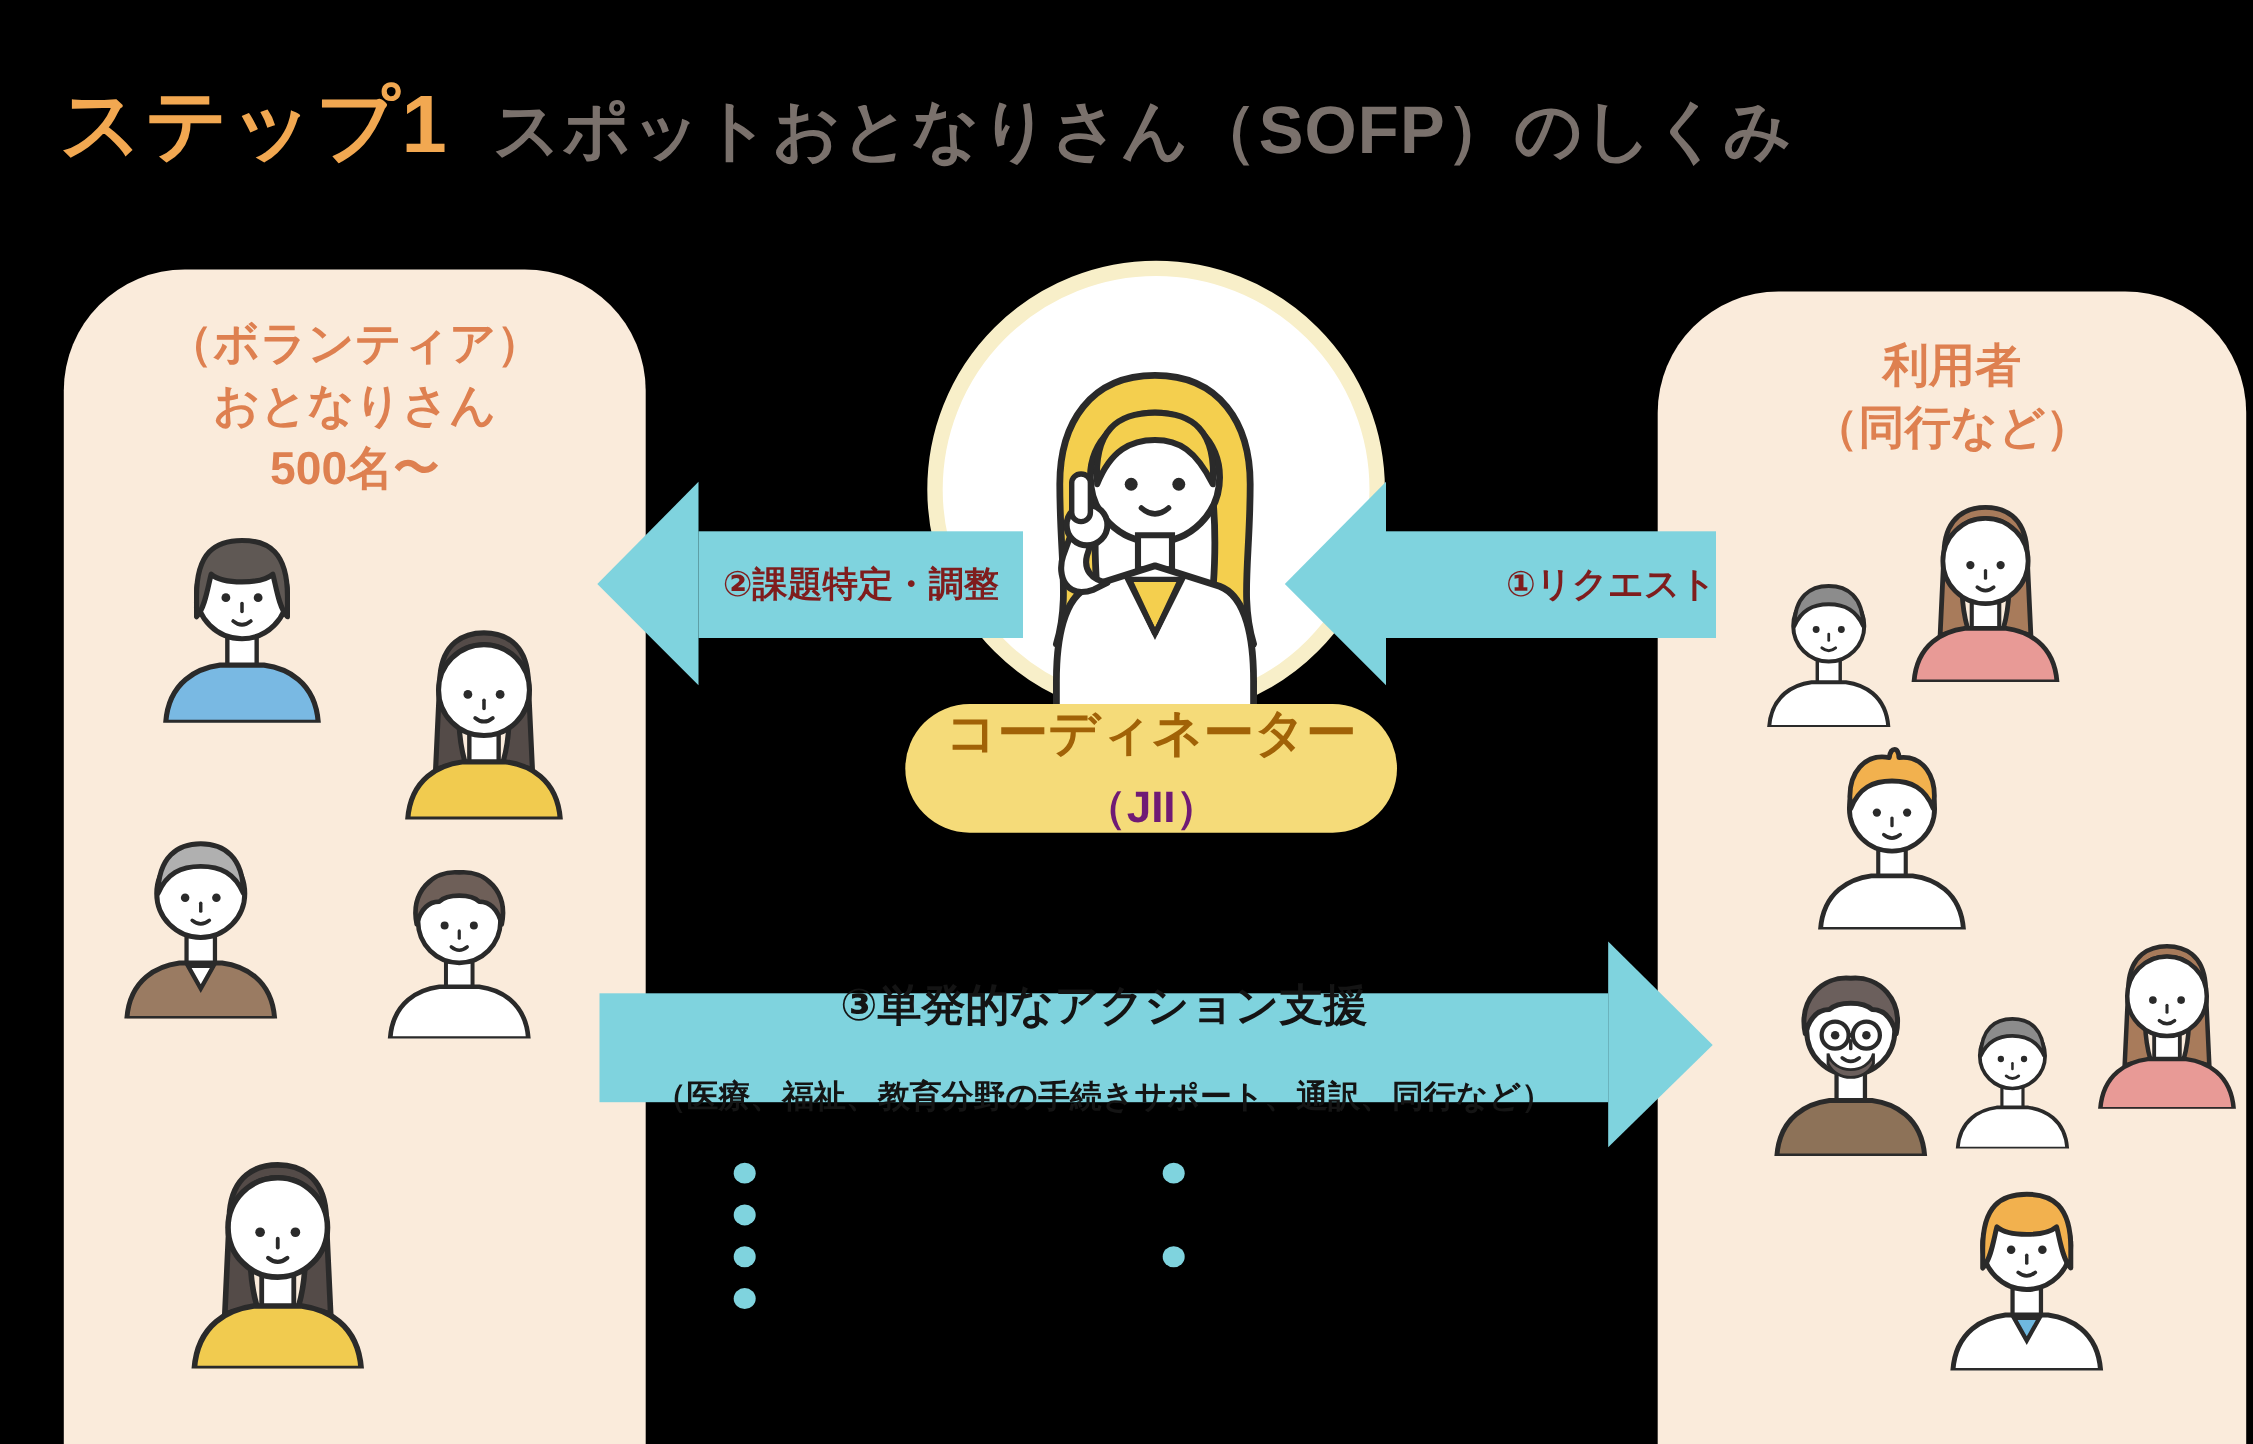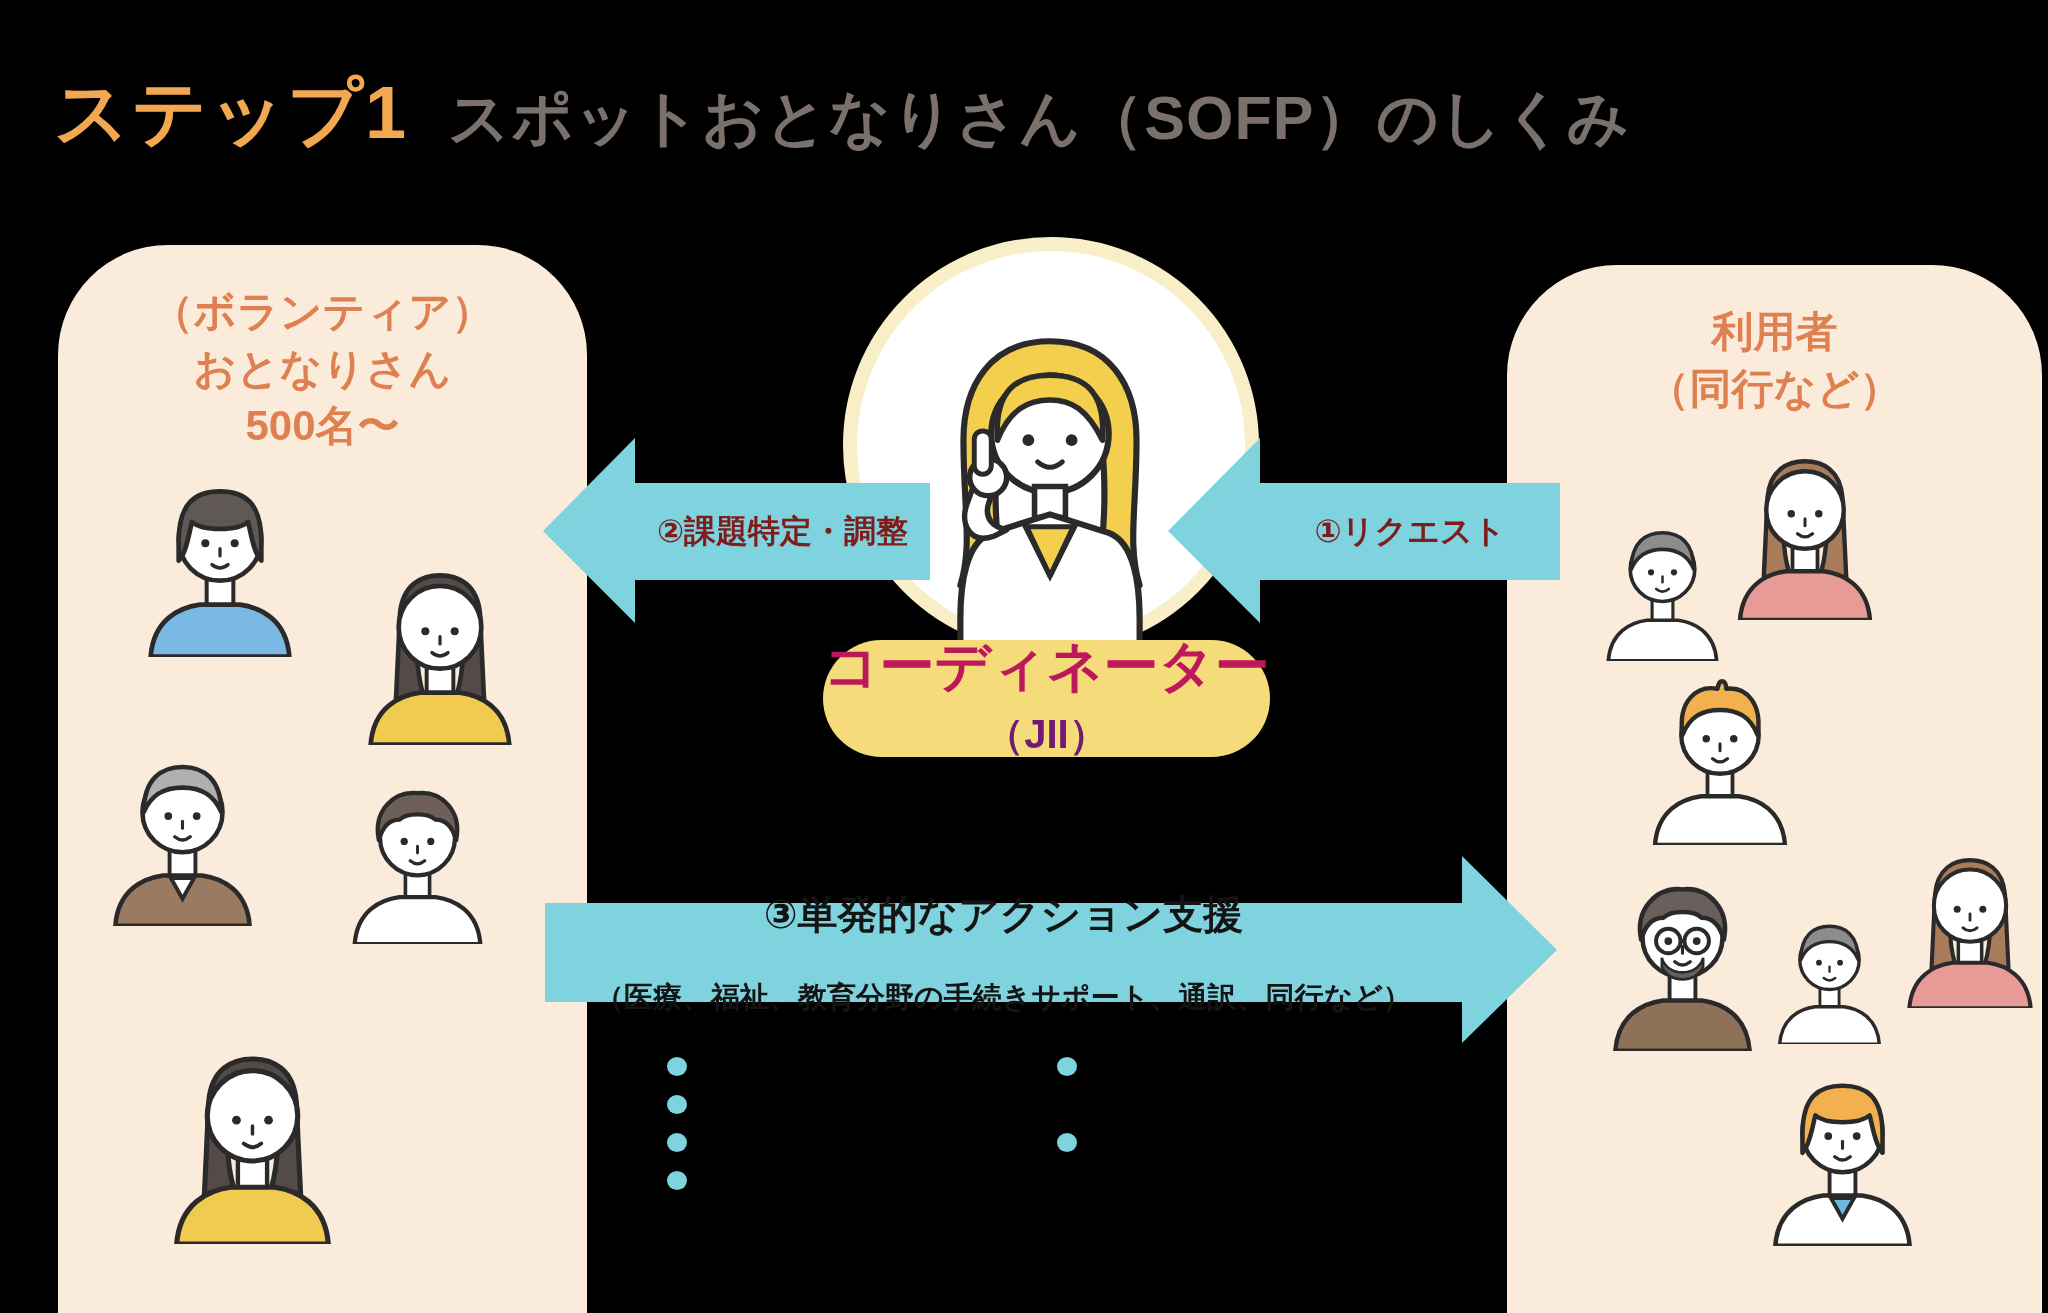--- a/index.html
+++ b/index.html
@@ -14,34 +14,34 @@
   .panel-left{left:58px;top:245px;width:529px;height:1068px;}
   .panel-right{left:1507px;top:243px;width:535px;height:1070px;margin-top:22px;}
   .panel-heading{left:0;top:38px;width:100%;text-align:center;color:#DE8050;
                  font-weight:800;font-size:42px;line-height:57px;}
   
   .circle{left:843px;top:237px;width:416px;height:416px;border-radius:50%;
           background:#fff;border:14px solid #F8EFC9;box-sizing:border-box;z-index:3;}
   .coordinator-svg{left:880px;top:298px;width:340px;height:368px;z-index:5;}
   .pill{left:823px;top:640px;width:447px;height:117px;border-radius:60px;background:#F5DB79;
         z-index:6;display:flex;flex-direction:column;align-items:center;justify-content:center;}
-  .pill-line1{font-size:55px;font-weight:800;color:#be185d;line-height:50px;}
+  .pill-line1{font-size:46px;font-weight:800;color:#a16207;line-height:50px;}
   .pill-line2{font-size:40px;font-weight:800;color:#701a75;line-height:46px;margin-top:20px;}
   
   .arrow-body{background:#7FD3DE;z-index:4;display:flex;flex-direction:column;
               align-items:center;justify-content:center;white-space:nowrap;}
   .arrow-head{width:0;height:0;z-index:4;}
   .head-left{border-top:93px solid transparent;border-bottom:92px solid transparent;
              border-right:92px solid #7FD3DE;}
   .head-right{border-top:94px solid transparent;border-bottom:93px solid transparent;
               border-left:95px solid #7FD3DE;}
   .arrow2-head{left:543px;top:438px;}
   .arrow2-body{left:635px;top:483px;width:295px;height:97px;}
   .arrow1-head{left:1168px;top:438px;}
-  .arrow1-body{left:1260px;top:483px;width:300px;height:97px;}
+  .arrow1-body{left:1260px;top:483px;width:300px;height:97px;align-items:flex-end;}
   .arrow3-body{left:545px;top:903px;width:917px;height:99px;gap:44px;}
   .arrow3-head{left:1462px;top:856px;}
   .arrow-label{font-size:32px;font-weight:800;color:#7f1d1d;}
   .arrow3-line1{font-size:40px;font-weight:800;color:#141414;line-height:44px;}
   .arrow3-line2{font-size:29px;font-weight:700;color:#141414;line-height:34px;}
   
   .dot{position:absolute;width:20px;height:19px;border-radius:50%;background:#7FD3DE;z-index:2;}
   
   .person{position:absolute;z-index:2;}
   .person svg{display:block;width:100%;height:auto;}

